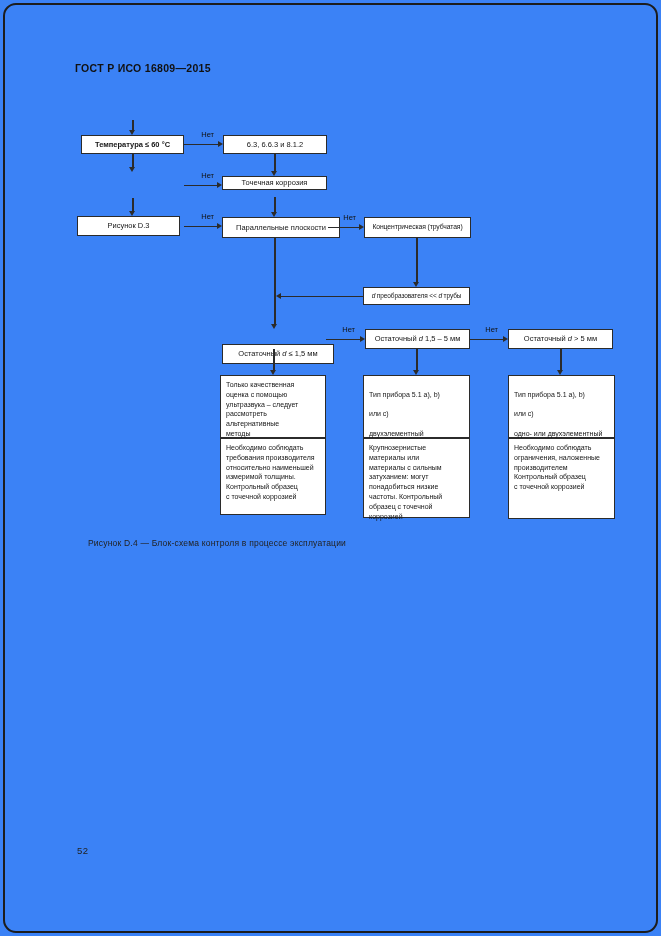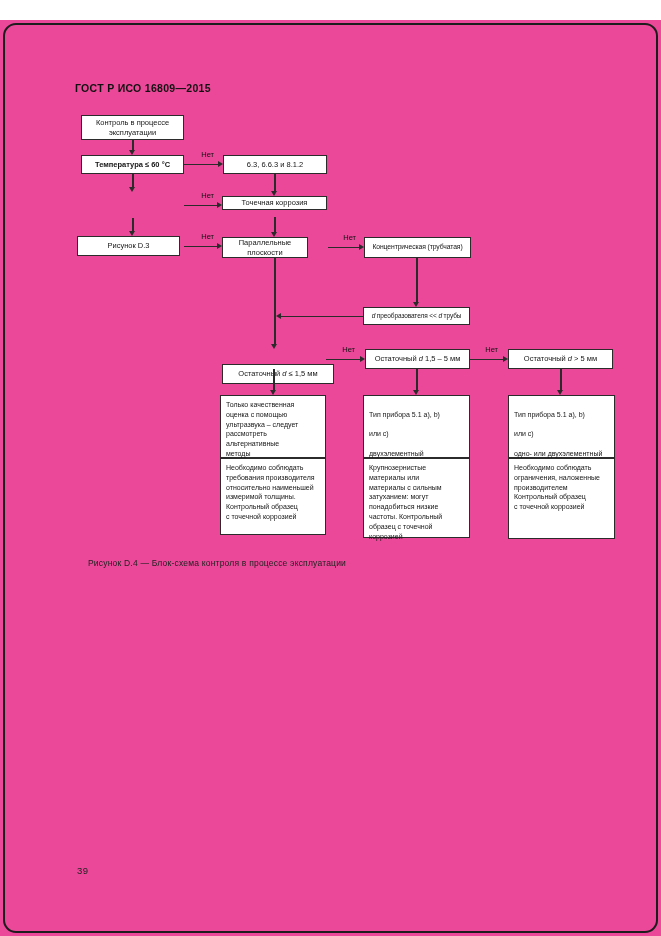--- a/index.html
+++ b/index.html
@@ -4,21 +4,21 @@
 <style>
   html,body{margin:0;padding:0;}
   body{
     width:661px;height:936px;
     background:#ffffff;
     font-family:"Liberation Sans","DejaVu Sans",sans-serif;
     color:#1a1a1a;
     position:relative;
     overflow:hidden;
   }
-  .page{position:absolute;inset:0;background:#ec4899;margin-top:20px;}
+  .page{position:absolute;inset:0;background:#3b82f6;}
   .frame{
     position:absolute;inset:3px;
     border:2px solid #1d1d1d;
     border-radius:13px;
     pointer-events:none;
   }
   .doc-header{
     position:absolute;left:75px;top:62px;
     font-size:10.5px;font-weight:bold;letter-spacing:.3px;color:#111;
   }
@@ -67,27 +67,25 @@
   }
 </style>
 </head>
 <body>
 
 <div class="page">
   <div class="frame"></div>
 
   <div class="doc-header">ГОСТ Р ИСО 16809—2015</div>
 
-  <div class="box" style="left:81px;top:95px;width:103px;height:25px;"><span>Контроль в процессе
-эксплуатации</span></div>
   <div class="box" style="left:81px;top:135px;width:103px;height:19px;font-weight:bold;"><span>Температура ≤ 60 °С</span></div>
   <div class="box" style="left:223px;top:135px;width:104px;height:19px;"><span>6.3, 6.6.3 и 8.1.2</span></div>
   <div class="box" style="left:222px;top:176px;width:105px;height:14px;"><span>Точечная коррозия</span></div>
   <div class="box" style="left:77px;top:216px;width:103px;height:20px;"><span>Рисунок D.3</span></div>
-  <div class="box" style="left:222px;top:217px;width:86px;height:21px;"><span>Параллельные плоскости</span></div>
+  <div class="box" style="left:222px;top:217px;width:118px;height:21px;"><span>Параллельные плоскости</span></div>
   <div class="box small" style="left:364px;top:217px;width:107px;height:21px;"><span>Концентрическая (трубчатая)</span></div>
 
   <div class="box tiny" style="left:363px;top:287px;width:107px;height:18px;">
     <span><i class="v">d</i><span> преобразователя &lt;&lt; </span><i class="v">d</i><span> трубы</span></span>
   </div>
 
   <div class="box" style="left:222px;top:344px;width:112px;height:20px;">
     <span><span>Остаточный </span><i class="v">d</i><span> ≤ 1,5 мм</span></span>
   </div>
   <div class="box" style="left:365px;top:329px;width:105px;height:20px;">
@@ -192,14 +190,14 @@
 
   <div class="hline" style="left:326px;top:338.5px;width:34px;"></div>
   <div class="ah ah-right" style="left:359.5px;top:335.5px;"></div>
   <div class="net-label" style="left:329px;top:325px;">Нет</div>
 
   <div class="hline" style="left:470px;top:338.5px;width:33px;"></div>
   <div class="ah ah-right" style="left:502.5px;top:335.5px;"></div>
   <div class="net-label" style="left:472px;top:325px;">Нет</div>
 
   <div class="caption">Рисунок D.4 — Блок-схема контроля в процессе эксплуатации</div>
-  <div class="page-number">39</div>
+  <div class="page-number">52</div>
 </div>
 
 </body></html>

